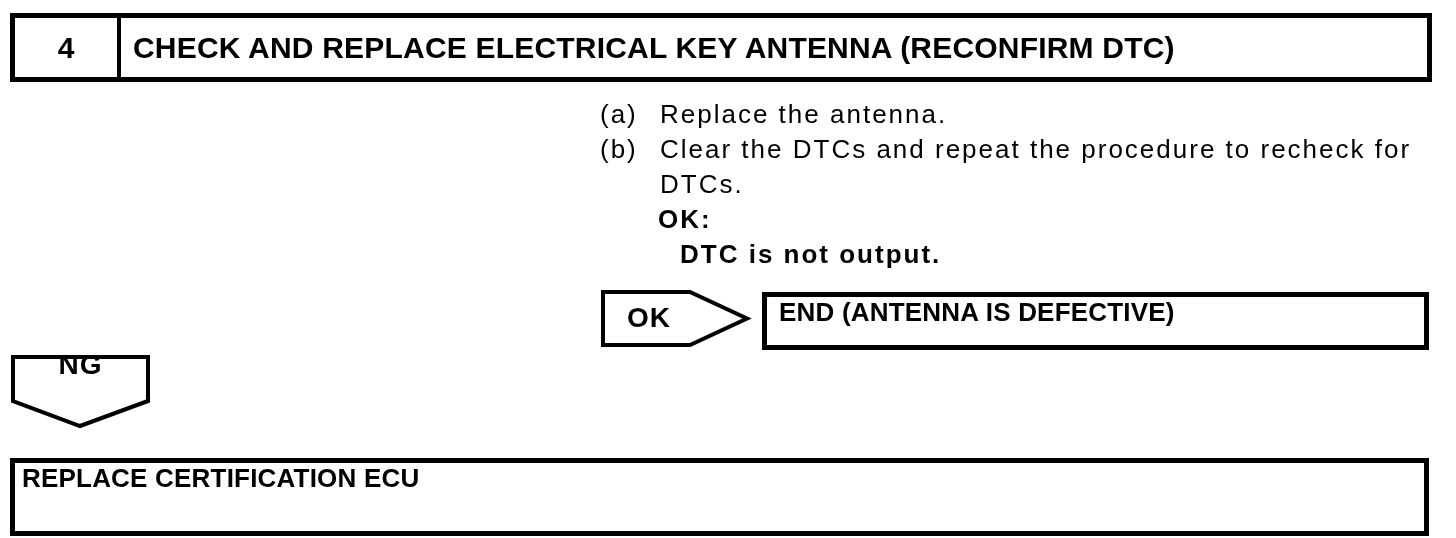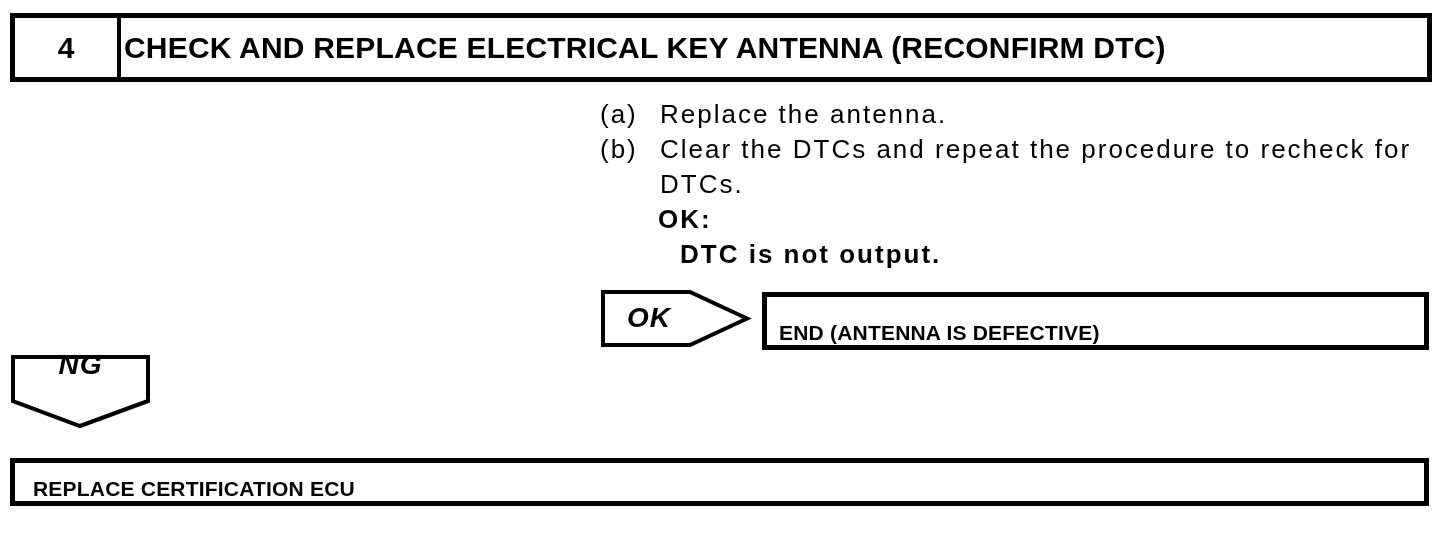--- a/index.html
+++ b/index.html
@@ -30,21 +30,21 @@
     display: flex;
     align-items: center;
     justify-content: center;
     font-size: 30px;
     font-weight: bold;
   }
   .step-title {
     flex: 1 1 auto;
     display: flex;
     align-items: center;
-    padding-left: 3px;
+    padding-left: 12px;
     font-size: 30px;
     font-weight: bold;
     letter-spacing: 0.2px;
     white-space: nowrap;
   }
 
   
   .procedure {
     position: absolute;
     left: 600px; top: 97px;
@@ -63,41 +63,40 @@
   .arrow-svg { position: absolute; }
   .arrow-svg polygon { fill: var(--paper, #fff); stroke: var(--ink, #000); stroke-width: 4; }
   .connector-label {
     position: absolute;
     display: flex;
     align-items: center;
     justify-content: center;
     font-size: 28px;
     font-weight: bold;
     letter-spacing: 1px;
-    font-style: italic;
   }
   .ok-svg { left: 598px; top: 287px; width: 156px; height: 64px; }
   .ok-label { left: 603px; top: 291px; width: 92px; height: 54px; }
   .ng-svg { left: 9px; top: 353px; width: 156px; height: 80px; }
   .ng-label { left: 13px; top: 342px; width: 135px; height: 46px; }
 
   
   .result-box {
     position: absolute;
     border: 5px solid var(--ink, #000);
     background: var(--paper, #fff);
     display: flex;
-    align-items: flex-end;
-    font-size: 21px;
+    align-items: flex-start;
+    font-size: 26px;
     font-weight: bold;
     letter-spacing: 0.2px;
     white-space: nowrap;
   }
   .end-box { left: 762px; top: 292px; width: 667px; height: 58px; padding-left: 12px; }
-  .action-box { left: 10px; top: 458px; width: 1419px; height: 48px; padding-left: 18px; }
+  .action-box { left: 10px; top: 458px; width: 1419px; height: 78px; padding-left: 7px; }
 </style>
 </head>
 <body>
 
 <div class="page">
 
   <div class="step-box">
     <div class="step-number">4</div>
     <div class="step-title">CHECK AND REPLACE ELECTRICAL KEY ANTENNA (RECONFIRM DTC)</div>
   </div>

